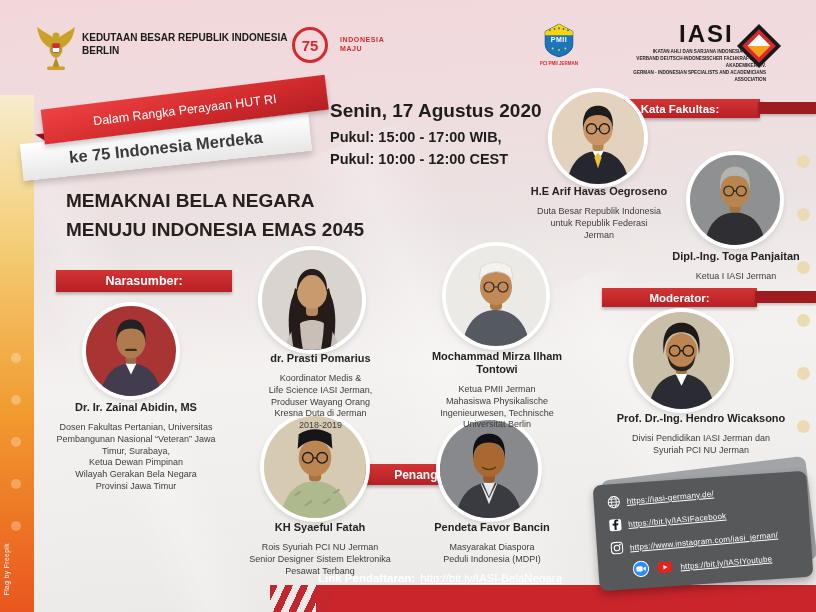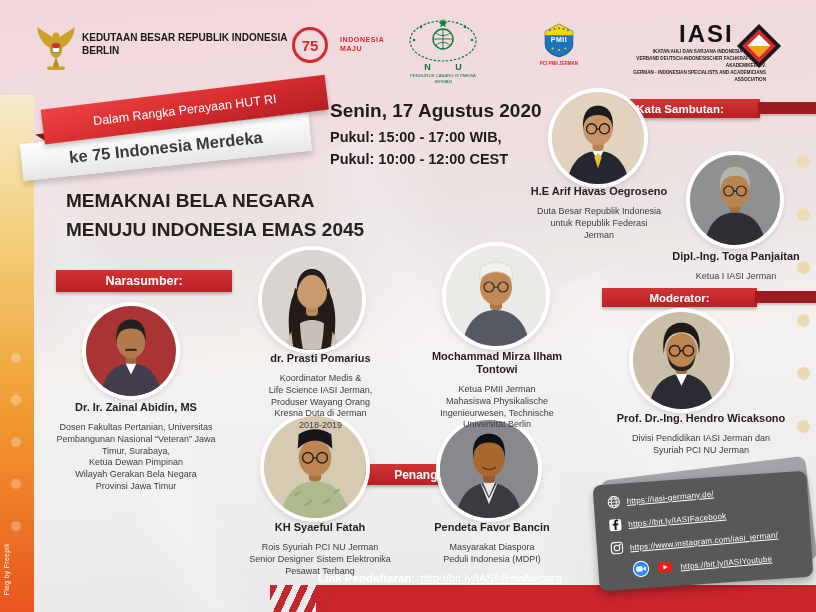--- a/index.html
+++ b/index.html
@@ -101,35 +101,20 @@
 BERLIN</div>
 
   <div class="abs hut75">
     <div class="hut-ring">
         <span>75</span>
       </div>
     <div class="hut-caption pre">INDONESIA
 MAJU</div>
   </div>
 
-  <div class="abs nu-wrap">
-    <svg viewBox="0 0 70 44" style="width:74px;height:44px">
-      <ellipse cx="35" cy="23" rx="33" ry="20" fill="none" stroke="#0e7a3c" stroke-width="1.2" stroke-dasharray="2.5,1.6"></ellipse>
-      <circle cx="35" cy="21" r="10" fill="none" stroke="#0e7a3c" stroke-width="1.4"></circle>
-      <path d="M25,21 h20 M35,11 v20 M28,15 c4.5,3.5 9.5,3.5 14,0 M28,27 c4.5,-3.5 9.5,-3.5 14,0" stroke="#0e7a3c" stroke-width="0.9" fill="none"></path>
-      <path d="M35,1 l1.3,2.8 3.1,.3 -2.3,2.1 .65,3 -2.75,-1.6 -2.75,1.6 .65,-3 -2.3,-2.1 3.1,-.3 Z" fill="#0e7a3c"></path>
-      <circle cx="13" cy="9" r="1.3" fill="#0e7a3c"></circle>
-        <circle cx="57" cy="9" r="1.3" fill="#0e7a3c"></circle>
-      <circle cx="6" cy="22" r="1.3" fill="#0e7a3c"></circle>
-        <circle cx="64" cy="22" r="1.3" fill="#0e7a3c"></circle>
-    </svg>
-    <div class="nu-letters">N U</div>
-    <div class="nu-caption pre">PENGURUS CABANG ISTIMEWA
-JERMAN</div>
-  </div>
 
   <div class="abs pmii-wrap">
     <svg viewBox="0 0 28 33" style="width:30px;height:35px;display:block;margin:0 auto">
       <path d="M14,1 L27,8 V20 C27,27 20,30.5 14,31.8 C8,30.5 1,27 1,20 V8 Z" fill="#1b75bb" stroke="#0d4f86" stroke-width="0.8"></path>
       <path d="M1,8 L14,1 L27,8 V11.5 H1 Z" fill="#ffd400"></path>
       <circle cx="5.5" cy="6.8" r="0.9" fill="#1b75bb"></circle>
         <circle cx="9.8" cy="5.6" r="0.9" fill="#1b75bb"></circle>
       <circle cx="14" cy="5" r="0.9" fill="#1b75bb"></circle>
         <circle cx="18.2" cy="5.6" r="0.9" fill="#1b75bb"></circle>
       <circle cx="22.5" cy="6.8" r="0.9" fill="#1b75bb"></circle>
@@ -169,21 +154,21 @@
   <div class="abs title pre">MEMAKNAI BELA NEGARA
 MENUJU INDONESIA EMAS 2045</div>
 
   <div class="beige-dot" style="left:797px;top:155px"></div>
   <div class="beige-dot" style="left:797px;top:208px"></div>
   <div class="beige-dot" style="left:797px;top:261px"></div>
   <div class="beige-dot" style="left:797px;top:314px"></div>
   <div class="beige-dot" style="left:797px;top:367px"></div>
   <div class="beige-dot" style="left:797px;top:420px"></div>
 
-  <div class="abs banner" style="left:600px;top:99px;width:160px;height:19px;font-size:11.5px">Kata Sambutan:</div>
+  <div class="abs banner" style="left:600px;top:99px;width:160px;height:19px;font-size:11.5px">Kata Fakultas:</div>
   <div class="abs tail" style="left:758px;top:102px;width:58px;height:12px"></div>
 
   <div class="abs photo" style="left:552px;top:92px;width:92px;height:92px">
     <svg viewBox="0 0 100 100">
       <rect width="100" height="100" fill="#e3d2bd"></rect>
       <path d="M16,100 C20,74 34,64 50,64 C66,64 80,74 84,100 Z" fill="#26262e"></path>
       <path d="M44,64 L50,76 L56,64 Z" fill="#fff"></path>
       <path d="M50,66 l4,5 -4,12 -4,-12 Z" fill="#e8c23a"></path>
       <rect x="44" y="50" width="12" height="14" rx="4" fill="#b9854f"></rect>
       <ellipse cx="50" cy="40" rx="16" ry="18" fill="#c99468"></ellipse>

